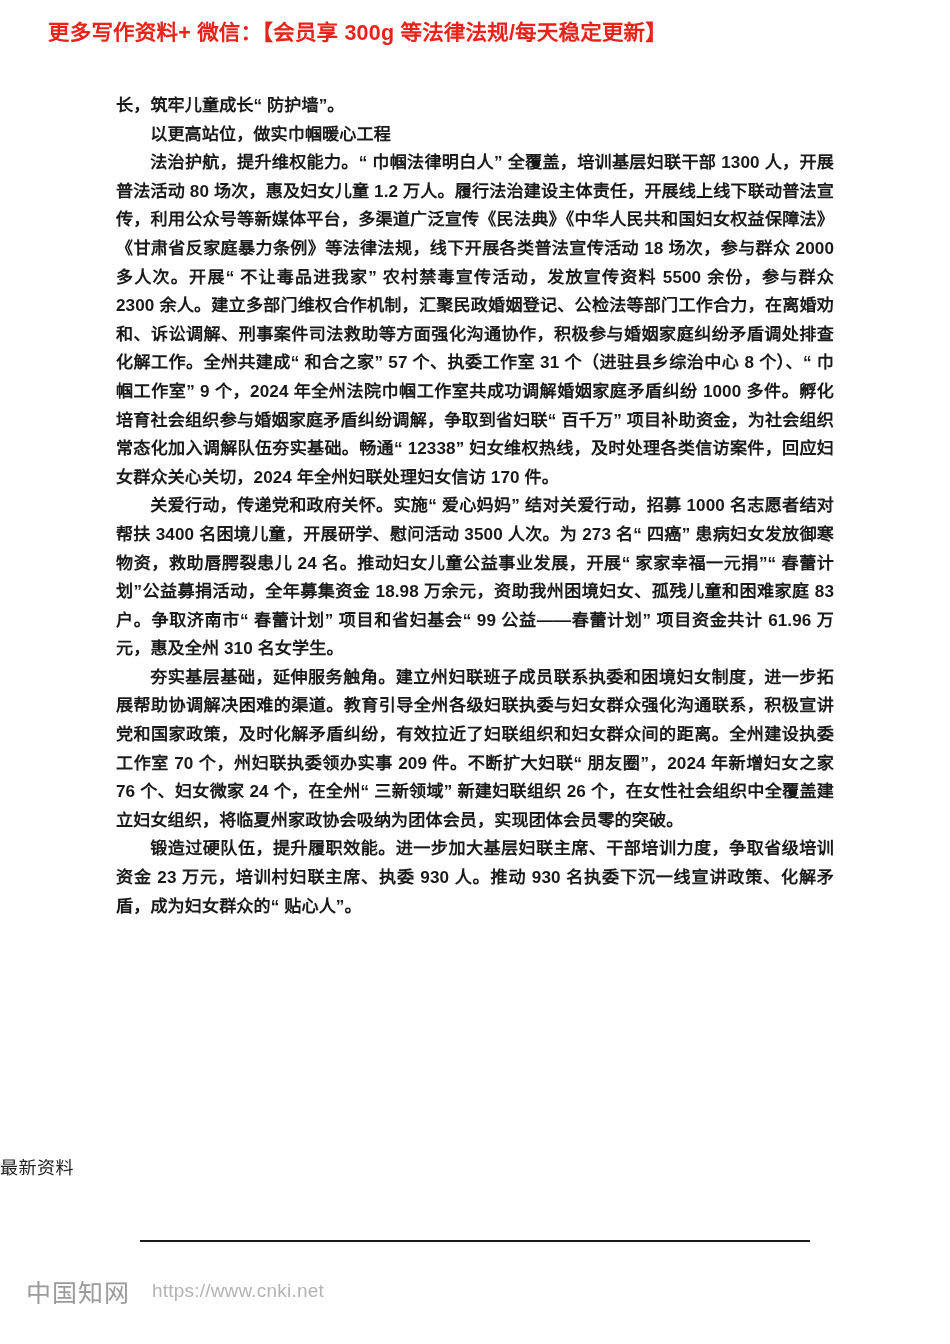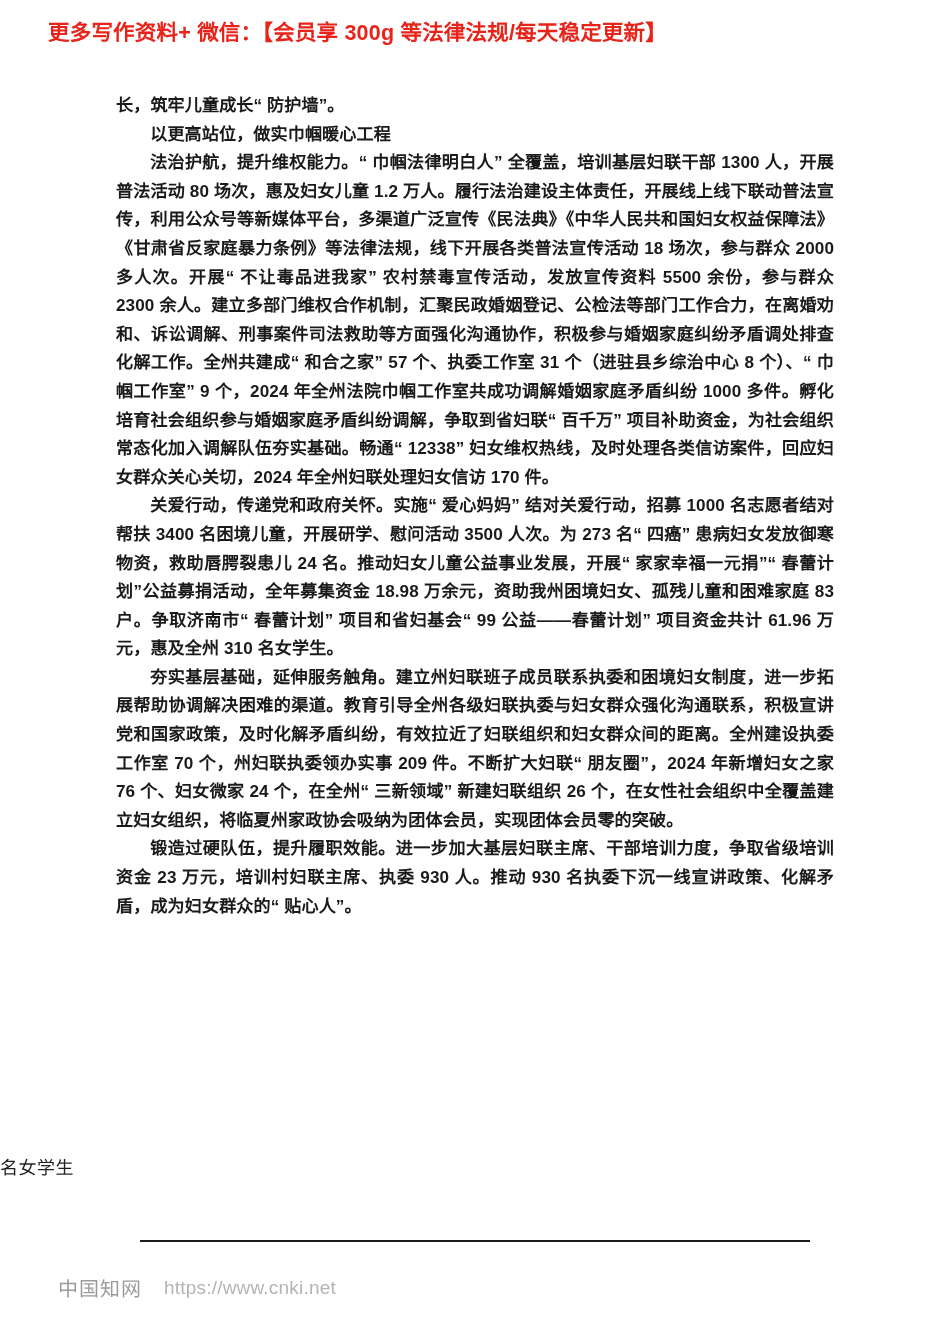--- a/index.html
+++ b/index.html
@@ -99,24 +99,23 @@
   .cnki-block {
     position: absolute;
     left: 26px;
     top: 1273px;
     display: flex;
     align-items: center;
     gap: 22px;
     white-space: nowrap;
   }
   .cnki-name {
-    font-size: 20px;
+    font-size: 25px;
     color: #9b9b9b;
     letter-spacing: 1px;
-    margin-left: 32px;
   }
   .cnki-url {
     font-size: 19px;
     color: #b4b4b4;
     letter-spacing: 0.2px;
   }
 </style>
 </head>
 <body>
 
@@ -128,20 +127,20 @@
   <p class="indent-2">法治护航，提升维权能力。“ 巾帼法律明白人” 全覆盖，培训基层妇联干部 1300 人，开展普法活动 80 场次，惠及妇女儿童 1.2 万人。履行法治建设主体责任，开展线上线下联动普法宣传，利用公众号等新媒体平台，多渠道广泛宣传《民法典》《中华人民共和国妇女权益保障法》《甘肃省反家庭暴力条例》等法律法规，线下开展各类普法宣传活动 18 场次，参与群众 2000 多人次。开展“ 不让毒品进我家” 农村禁毒宣传活动，发放宣传资料 5500 余份，参与群众 2300 余人。建立多部门维权合作机制，汇聚民政婚姻登记、公检法等部门工作合力，在离婚劝和、诉讼调解、刑事案件司法救助等方面强化沟通协作，积极参与婚姻家庭纠纷矛盾调处排查化解工作。全州共建成“ 和合之家” 57 个、执委工作室 31 个（进驻县乡综治中心 8 个）、“ 巾帼工作室” 9 个，2024 年全州法院巾帼工作室共成功调解婚姻家庭矛盾纠纷 1000 多件。孵化培育社会组织参与婚姻家庭矛盾纠纷调解，争取到省妇联“ 百千万” 项目补助资金，为社会组织常态化加入调解队伍夯实基础。畅通“ 12338” 妇女维权热线，及时处理各类信访案件，回应妇女群众关心关切，2024 年全州妇联处理妇女信访 170 件。</p>
   <p class="indent-2">关爱行动，传递党和政府关怀。实施“ 爱心妈妈” 结对关爱行动，招募 1000 名志愿者结对帮扶 3400 名困境儿童，开展研学、慰问活动 3500 人次。为 273 名“ 四癌” 患病妇女发放御寒物资，救助唇腭裂患儿 24 名。推动妇女儿童公益事业发展，开展“ 家家幸福一元捐”“ 春蕾计划”公益募捐活动，全年募集资金 18.98 万余元，资助我州困境妇女、孤残儿童和困难家庭 83 户。争取济南市“ 春蕾计划” 项目和省妇基会“ 99 公益——春蕾计划” 项目资金共计 61.96 万元，惠及全州 310 名女学生。</p>
   <p class="indent-2">夯实基层基础，延伸服务触角。建立州妇联班子成员联系执委和困境妇女制度，进一步拓展帮助协调解决困难的渠道。教育引导全州各级妇联执委与妇女群众强化沟通联系，积极宣讲党和国家政策，及时化解矛盾纠纷，有效拉近了妇联组织和妇女群众间的距离。全州建设执委工作室 70 个，州妇联执委领办实事 209 件。不断扩大妇联“ 朋友圈”，2024 年新增妇女之家 76 个、妇女微家 24 个，在全州“ 三新领域” 新建妇联组织 26 个，在女性社会组织中全覆盖建立妇女组织，将临夏州家政协会吸纳为团体会员，实现团体会员零的突破。</p>
   <p class="indent-2">锻造过硬队伍，提升履职效能。进一步加大基层妇联主席、干部培训力度，争取省级培训资金 23 万元，培训村妇联主席、执委 930 人。推动 930 名执委下沉一线宣讲政策、化解矛盾，成为妇女群众的“ 贴心人”。</p>
 </div>
 
 <div class="page-footer">
   <span class="pf-inner">第 2 页 共 2 页</span>
 </div>
 
-<div class="library-mark">名女学生</div>
+<div class="library-mark">最新资料</div>
 
 <div class="footer-rule"></div>
 
 <div class="cnki-block">
   <span class="cnki-name">中国知网</span>
   <span class="cnki-url">https://www.cnki.net</span>
 </div>
 
 </body></html>

